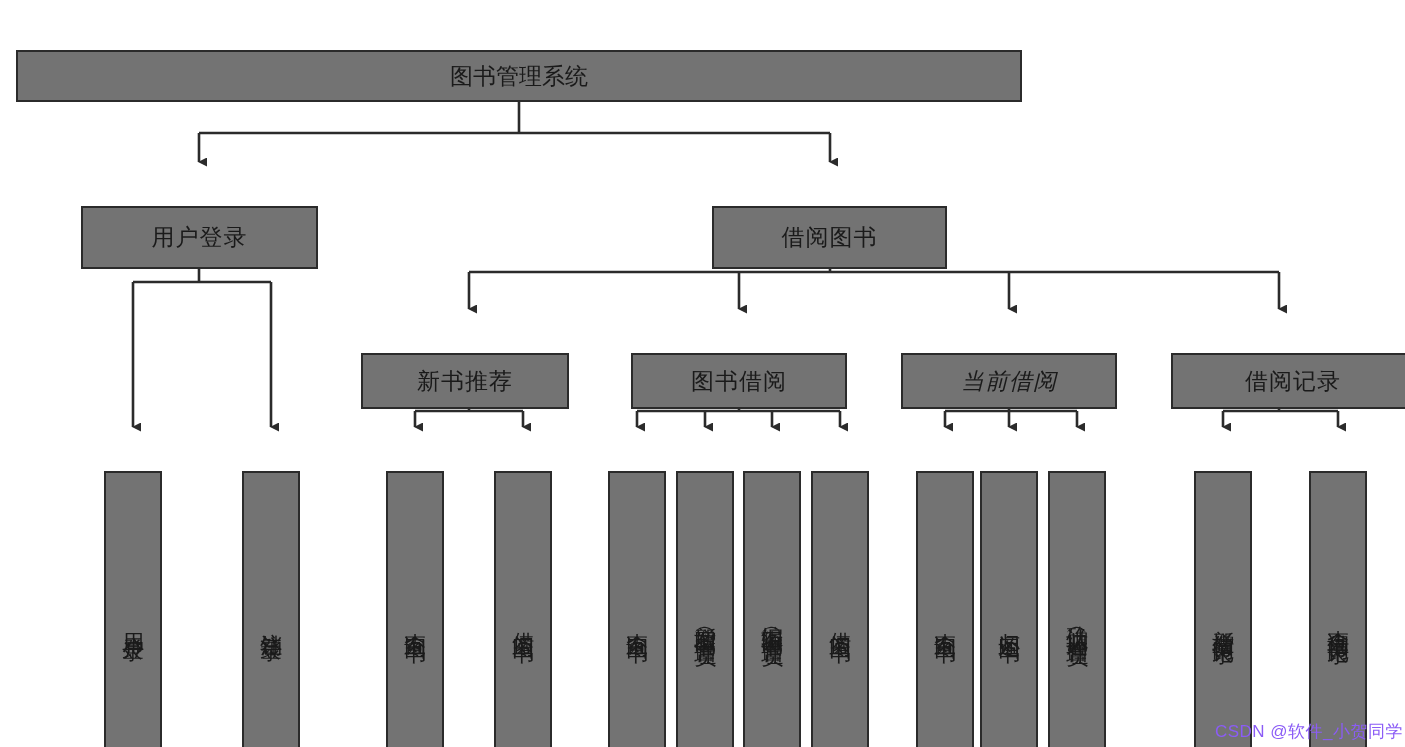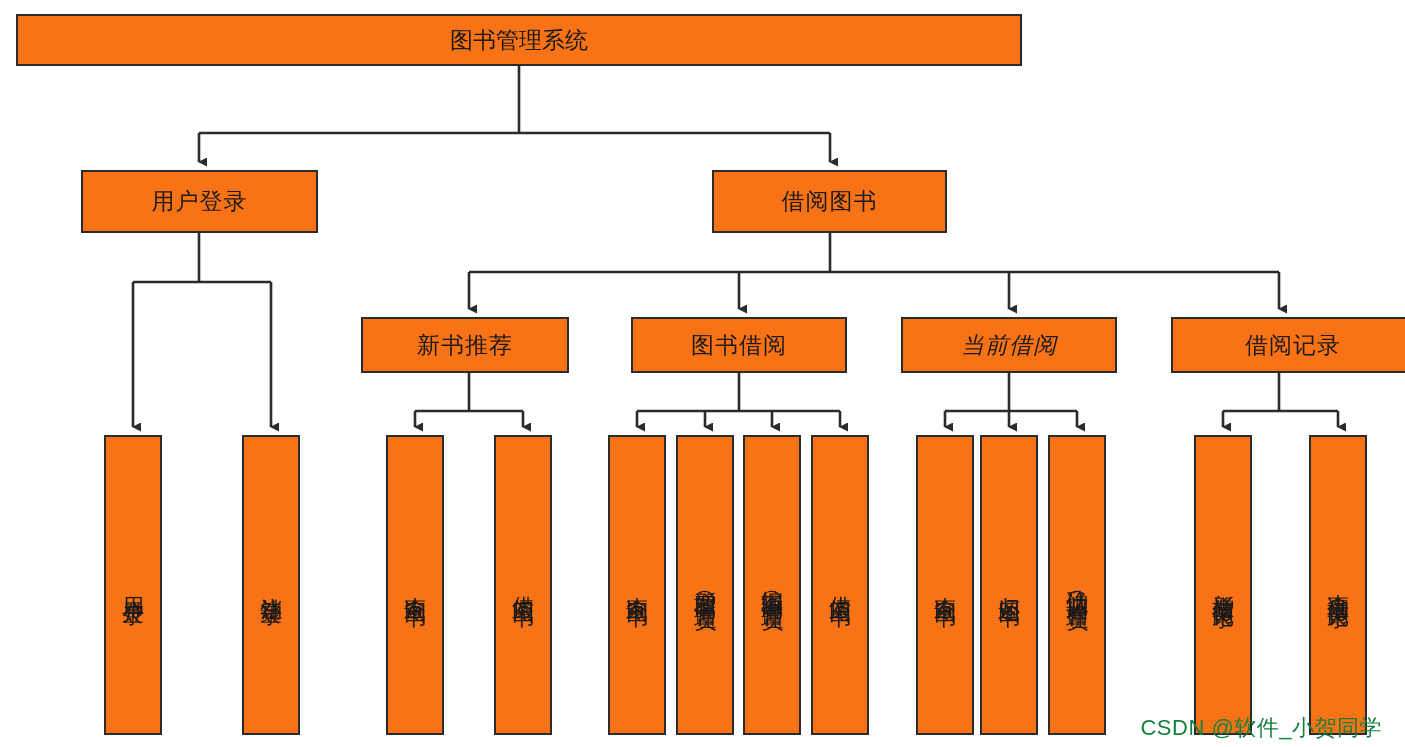--- a/index.html
+++ b/index.html
@@ -8,47 +8,48 @@
     background:#ffffff;
     font-family:"Liberation Sans","DejaVu Sans",sans-serif;
     overflow:hidden;
   }
   #canvas{position:relative;width:1405px;height:747px;}
   svg#edges{position:absolute;left:0;top:0;width:1405px;height:747px;pointer-events:none;}
 
   .node{
     position:absolute;
     box-sizing:border-box;
-    background:#f97316;
+    background:#737373;
     border:2.5px solid #2b2b2b;
     display:flex;align-items:center;justify-content:center;
     color:#1a1a1a;
     text-align:center;
+    margin-top:36px;
   }
   .node.h{font-size:23px;letter-spacing:1px;}
   .node.root{font-size:23px;}
   .node.leaf{
     font-size:22px;
     line-height:1.12;
     align-items:center;
     justify-content:center;
     padding:6px 2px;
   }
   .leaf .vtext{
     writing-mode:vertical-rl;
     text-orientation:upright;
     letter-spacing:3px;
     white-space:nowrap;
     display:block;
   }
   .watermark{
     position:absolute;
-    right:23px;bottom:4px;
-    font-size:22px;
-    color:#15803d;
+    right:2px;bottom:4px;
+    font-size:17px;
+    color:#8b5cf6;
     letter-spacing:0.5px;
     white-space:nowrap;
   }
 </style>
 </head>
 <body>
 
 <div id="canvas">
 
   <svg id="edges" viewBox="0 0 1405 747">

